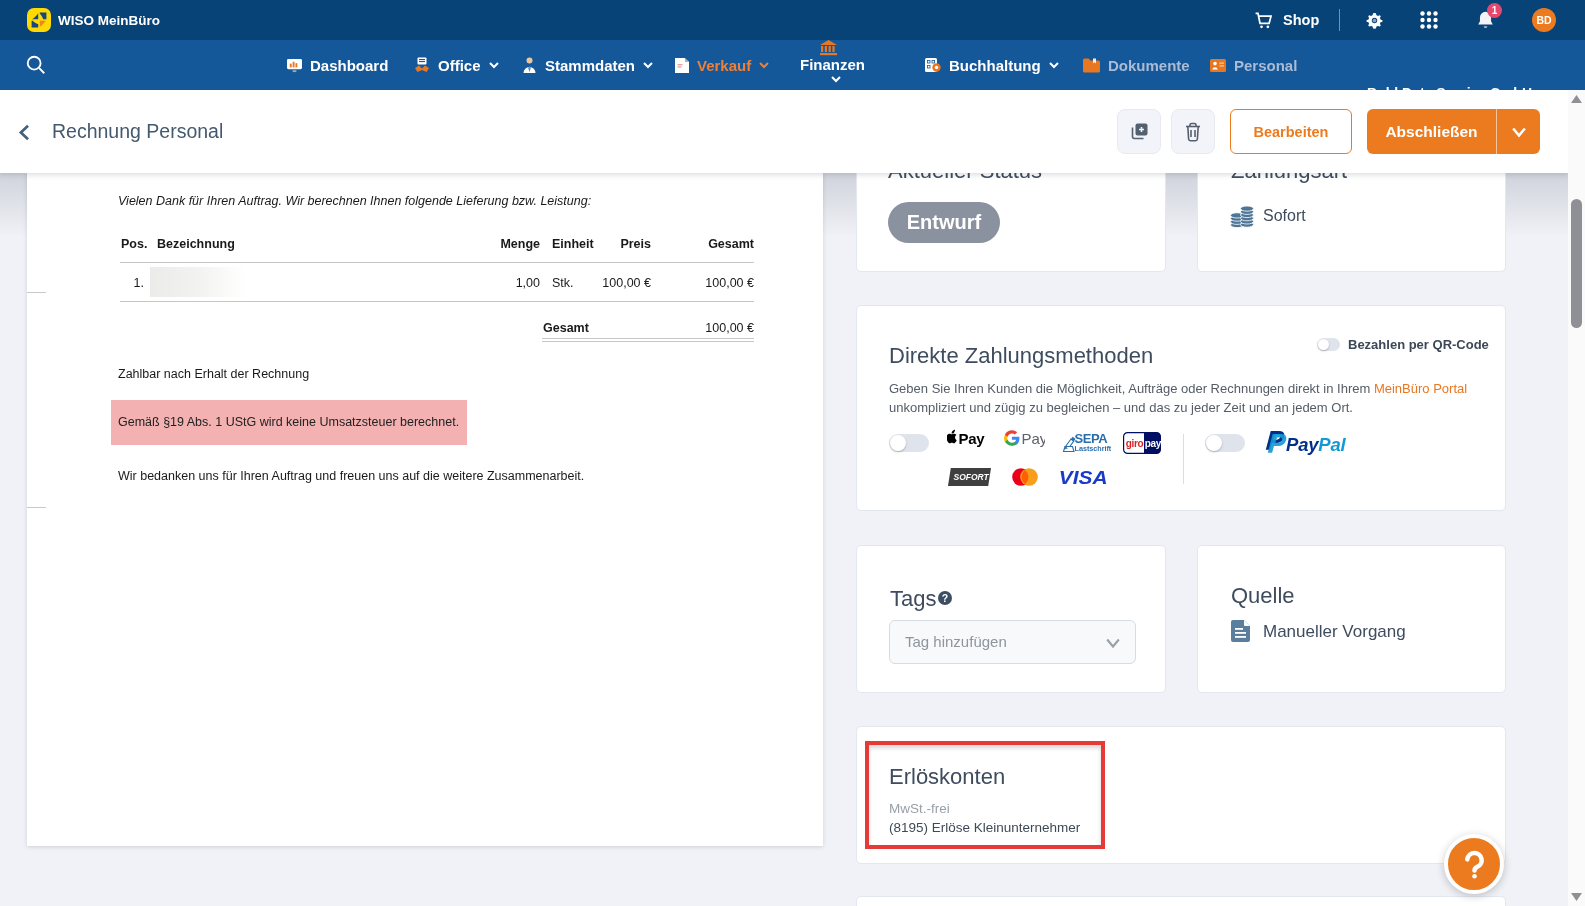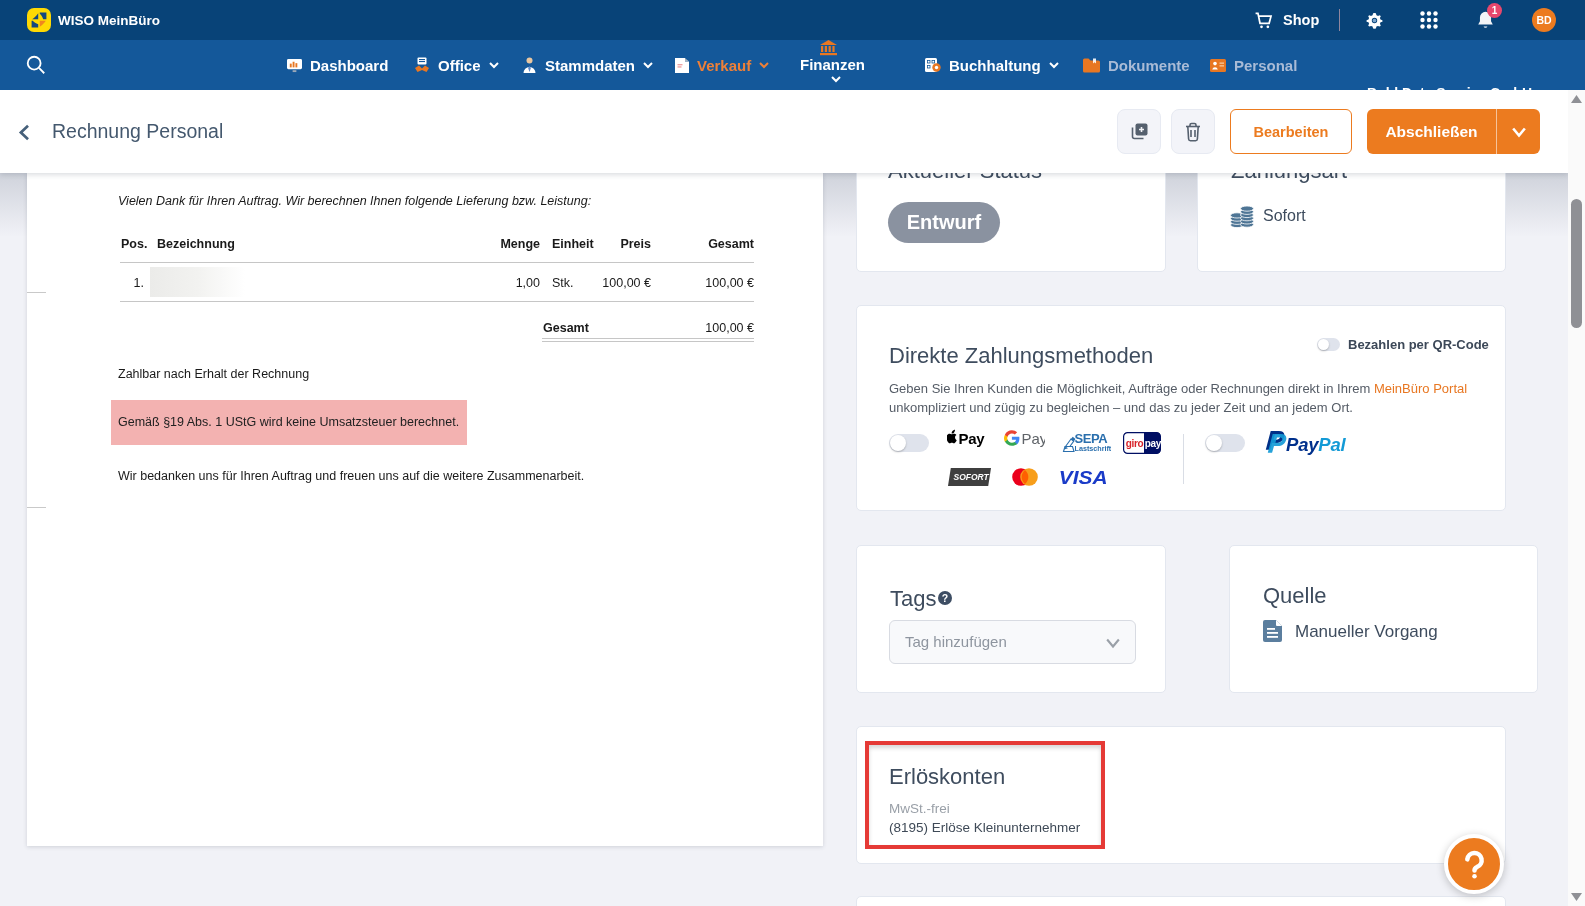--- a/index.html
+++ b/index.html
@@ -49,21 +49,21 @@
   #blurname { position:absolute; left:123px; top:94px; width:95px; height:30px; background:linear-gradient(90deg,#ebebe9 0%,#f2f2f0 50%,#ffffff 100%); }
 
   
   .card { position:absolute; background:#fff; border:1px solid #e3e7ef; border-radius:5px; z-index:5; }
   .ctitle { position:absolute; font-size:22px; color:#3e4c5e; }
   #card-status { left:856px; top:136px; width:310px; height:136px; }
   #card-payart { left:1197px; top:136px; width:309px; height:136px; }
   #entwurf { position:absolute; left:31px; top:65px; width:112px; height:41px; border-radius:21px; background:#8a92a0; color:#fff; font-size:20px; font-weight:700; display:flex; align-items:center; justify-content:center; }
   #card-direct { left:856px; top:305px; width:650px; height:206px; }
   #card-tags { left:856px; top:545px; width:310px; height:148px; }
-  #card-quelle { left:1197px; top:545px; width:309px; height:148px;margin-left:32px; }
+  #card-quelle { left:1197px; top:545px; width:309px; height:148px; }
   #card-erloes { left:856px; top:726px; width:650px; height:138px; }
   #card-next { left:856px; top:896px; width:650px; height:60px; }
 
   .toggle { position:absolute; background:#dfe3ec; border-radius:9px; }
   .toggle .knob { position:absolute; left:1px; top:1px; background:#fff; border-radius:50%; box-shadow:0 1px 2px rgba(0,0,0,0.25); }
 
   #redbox { position:absolute; left:8px; top:14px; width:240px; height:108px; border:4px solid #e53a36; box-shadow:inset 0 3px 4px rgba(0,0,0,0.16); }
 
   #helpbtn { position:absolute; left:1444px; top:834px; width:60px; height:60px; border-radius:50%; background:#ec7b1f; border:4px solid #fff; box-shadow:0 2px 8px rgba(0,0,0,0.22); z-index:25; display:flex; align-items:center; justify-content:center; }
 

